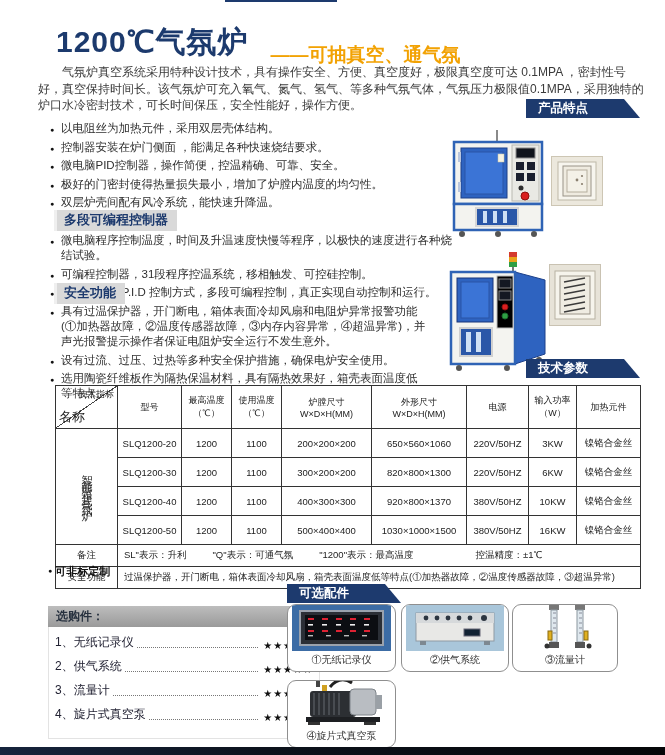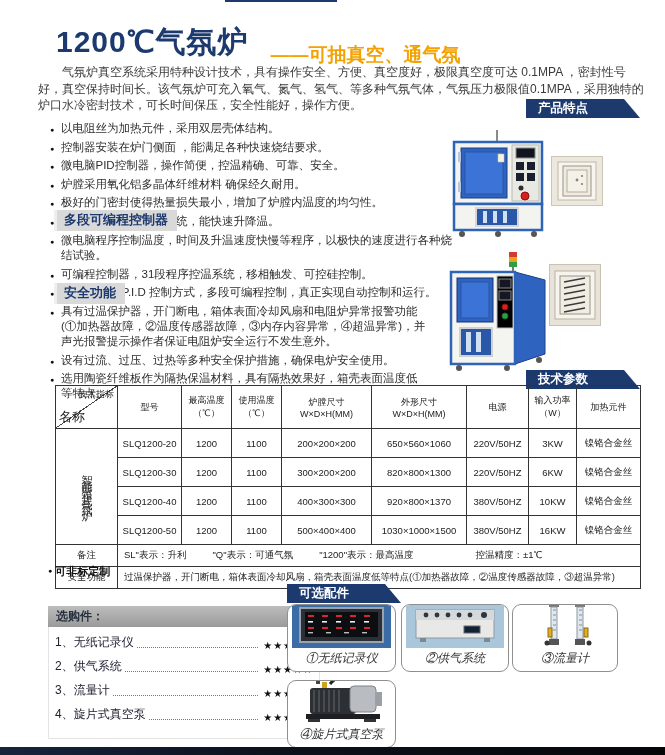--- a/index.html
+++ b/index.html
@@ -59,21 +59,21 @@
   .acc-item{display:flex;align-items:flex-end;font-size:12px;color:#223;margin-bottom:7px;}
   .acc-item .no{white-space:nowrap;}
   .acc-item .lbl{white-space:nowrap;}
   .acc-item .dots{flex:1;border-bottom:1.5px dotted #777;margin:0 5px 3px 3px;}
   .acc-item .stars{font-size:10px;color:#111;letter-spacing:1px;white-space:nowrap;}
 
   
   .card{position:absolute;border:1px solid #8f8f8f;border-radius:9px;background:#fff;
         display:flex;flex-direction:column;align-items:center;justify-content:flex-end;overflow:hidden;}
   .card .pic{flex:1;width:100%;display:flex;align-items:center;justify-content:center;}
-  .card .cap{font-size:12px;color:#333;padding:2px 0 4px 0;font-style:italic;}
+  .card .cap{font-size:10px;color:#333;padding:2px 0 4px 0;}
 
   
   .photo{position:absolute;}
 
   .footer{position:absolute;left:0;bottom:0;width:665px;height:8px;
           background:linear-gradient(90deg,#16243d 0%,#0c121c 40%,#050608 100%);}
 </style>
 </head>
 <body>
 
@@ -88,21 +88,20 @@
   <p class="intro">气氛炉真空系统采用特种设计技术，具有操作安全、方便、真空度好，极限真空度可达 0.1MPA ，密封性号好，真空保持时间长。该气氛炉可充入氧气、氮气、氢气、等多种气氛气体，气氛压力极限值0.1MPA，采用独特的炉口水冷密封技术，可长时间保压，安全性能好，操作方便。</p>
 
   <div class="badge-row" style="top:99px;">
     <span class="badge">产品特点</span>
     <span class="rule"></span>
   </div>
   <ul class="blist" style="top:121px;width:402px;">
     <li>以电阻丝为加热元件，采用双层壳体结构。</li>
     <li>控制器安装在炉门侧面 ，能满足各种快速烧结要求。</li>
     <li>微电脑PID控制器，操作简便，控温精确、可靠、安全。</li>
-    <li>炉膛采用氧化铝多晶体纤维材料 确保经久耐用。</li>
     <li>极好的门密封使得热量损失最小，增加了炉膛内温度的均匀性。</li>
     <li>双层炉壳间配有风冷系统，能快速升降温。</li>
   </ul>
 
   <div class="subhead" style="top:210px;">多段可编程控制器</div>
   <ul class="blist" style="top:233px;width:408px;">
     <li>微电脑程序控制温度，时间及升温速度快慢等程序，以极快的速度进行各种烧结试验。</li>
     <li>可编程控制器，31段程序控温系统，移相触发、可控硅控制。</li>
     <li>采用微处理 P.I.D 控制方式，多段可编程控制，真正实现自动控制和运行。</li>
   </ul>
@@ -187,21 +186,21 @@
         <line x1="15" y1="18" x2="36" y2="14"></line>
         <line x1="15" y1="24" x2="36" y2="20"></line>
         <line x1="15" y1="30" x2="36" y2="26"></line>
         <line x1="15" y1="36" x2="36" y2="32"></line>
         <line x1="15" y1="42" x2="36" y2="38"></line>
         <line x1="15" y1="48" x2="36" y2="44"></line>
       </g>
     </svg>
   </div>
 
-  <div class="badge-row" style="top:370px;">
+  <div class="badge-row" style="top:359px;">
     <span class="badge">技术参数</span>
     <span class="rule"></span>
   </div>
 
   <table class="spec-table">
     <colgroup>
       <col style="width:62px">
         <col style="width:64px">
         <col style="width:50px">
         <col style="width:50px">

